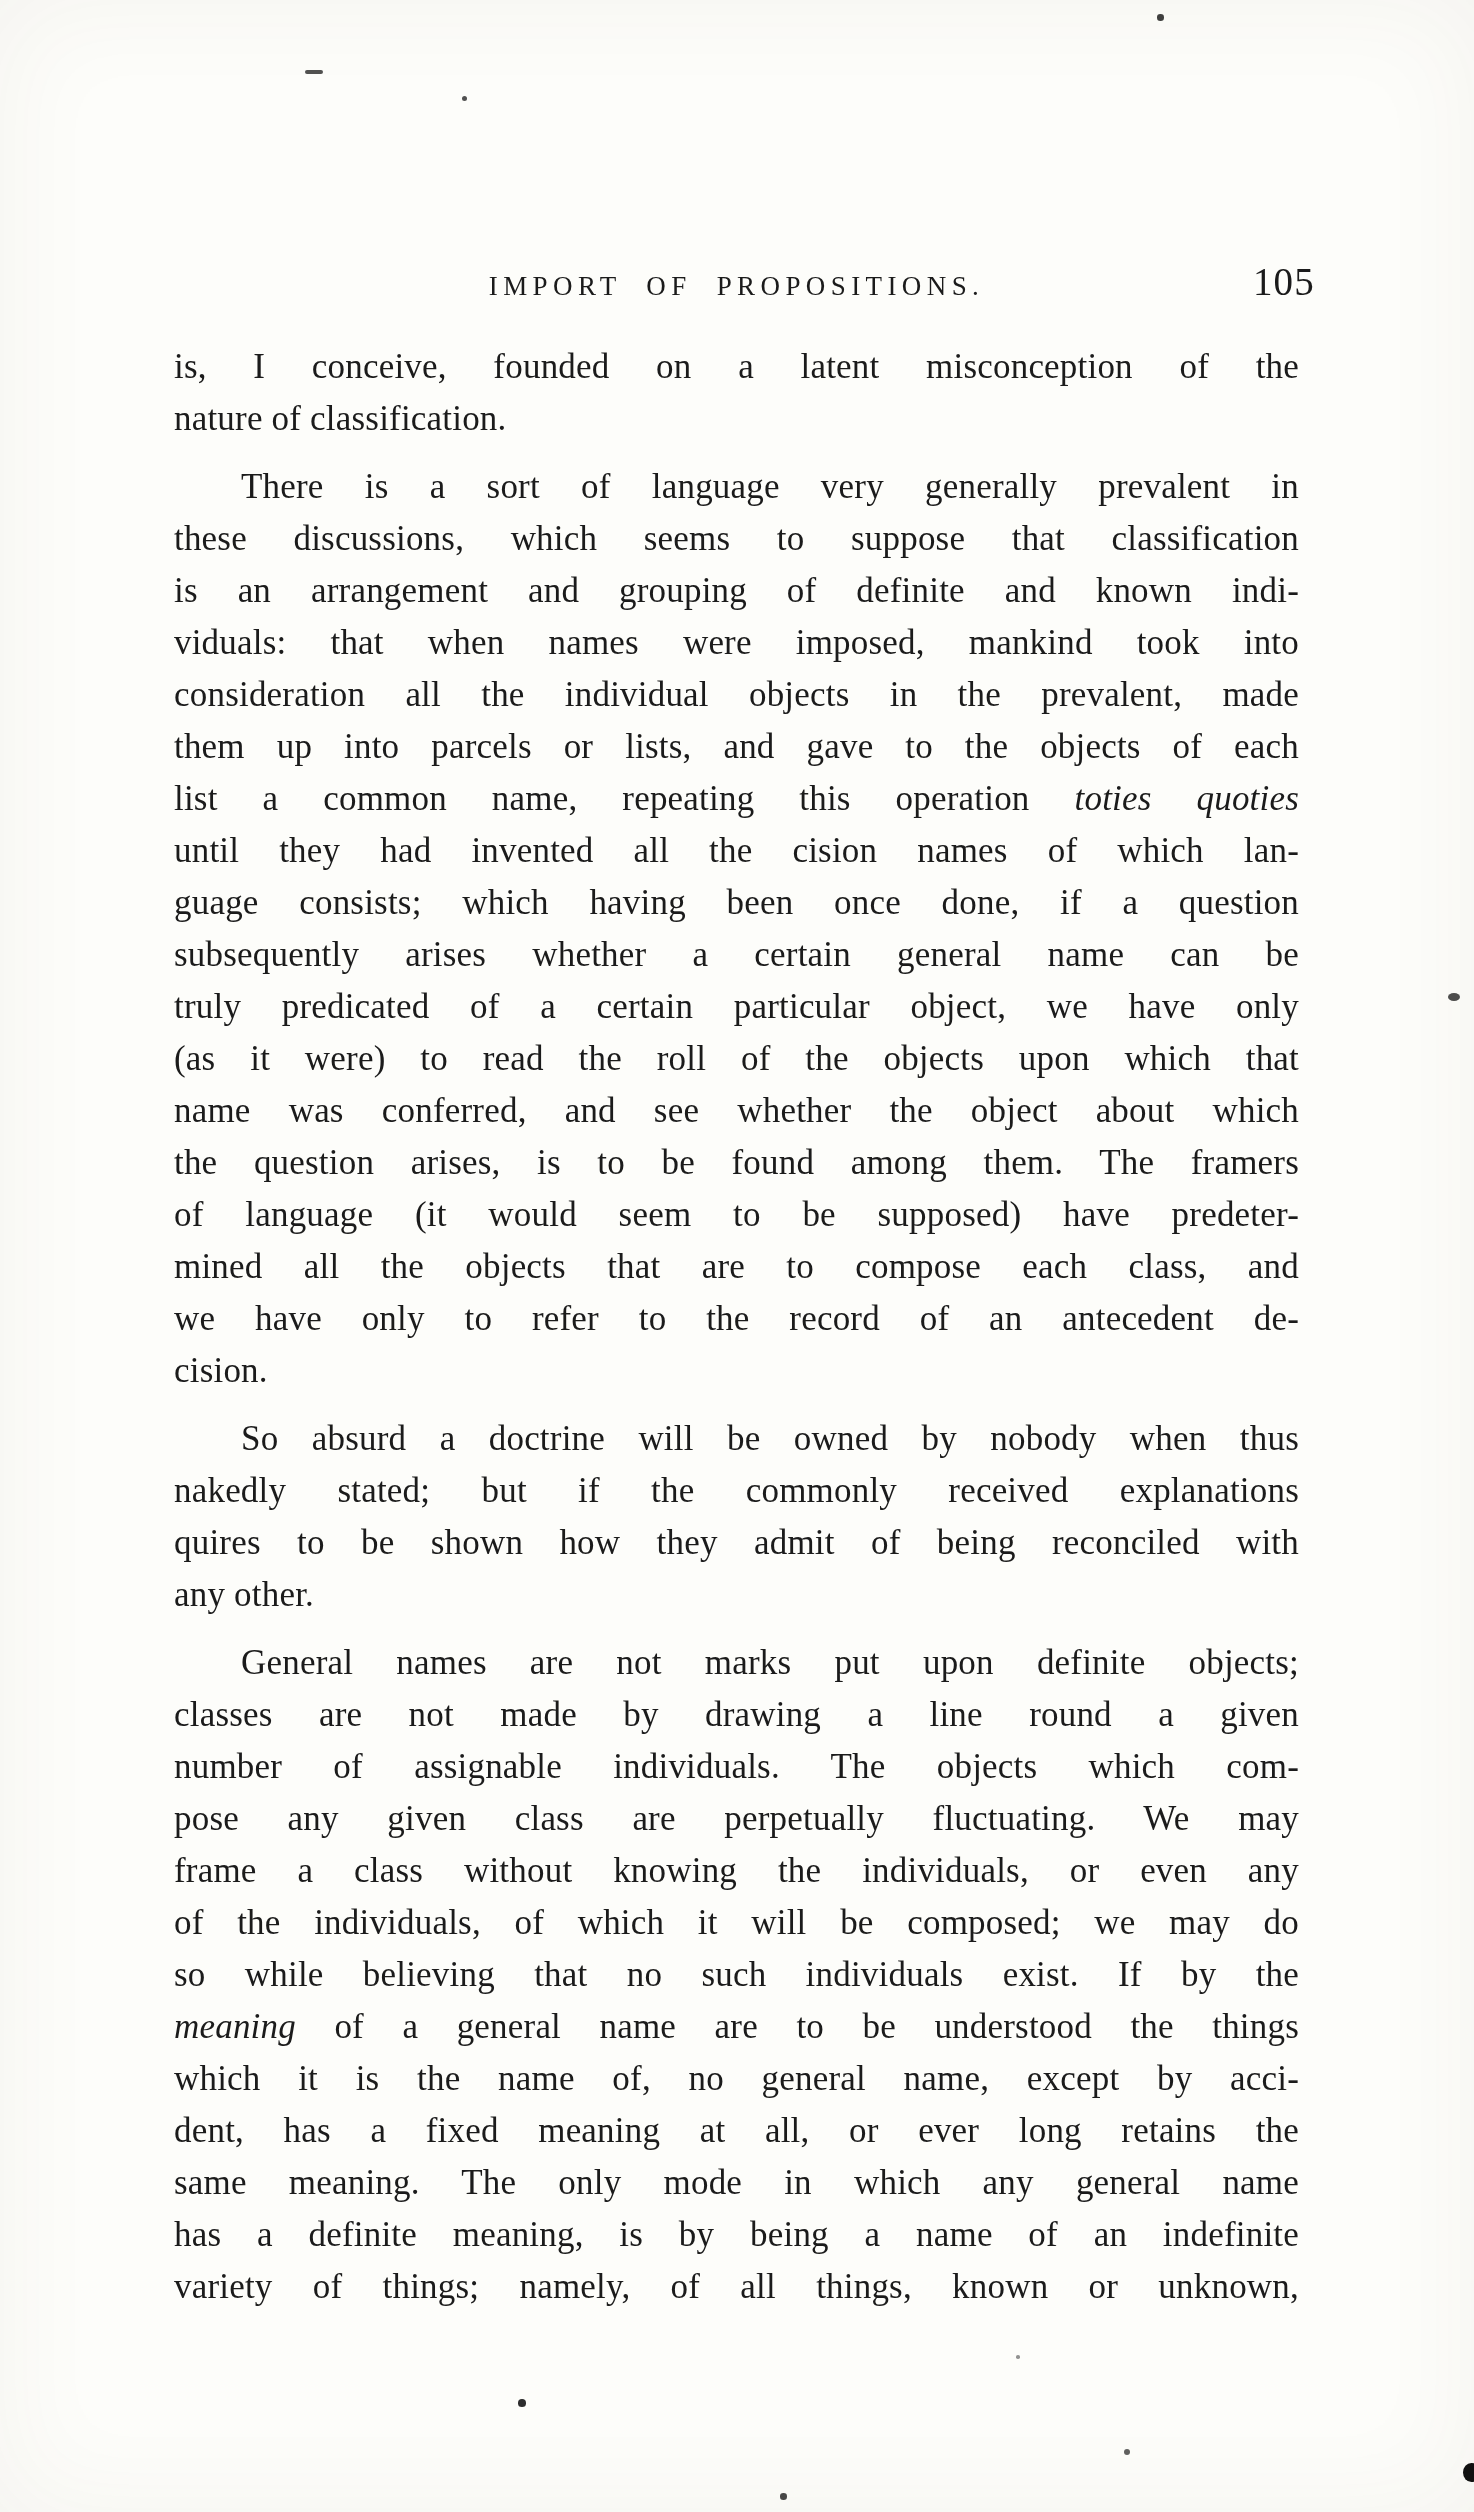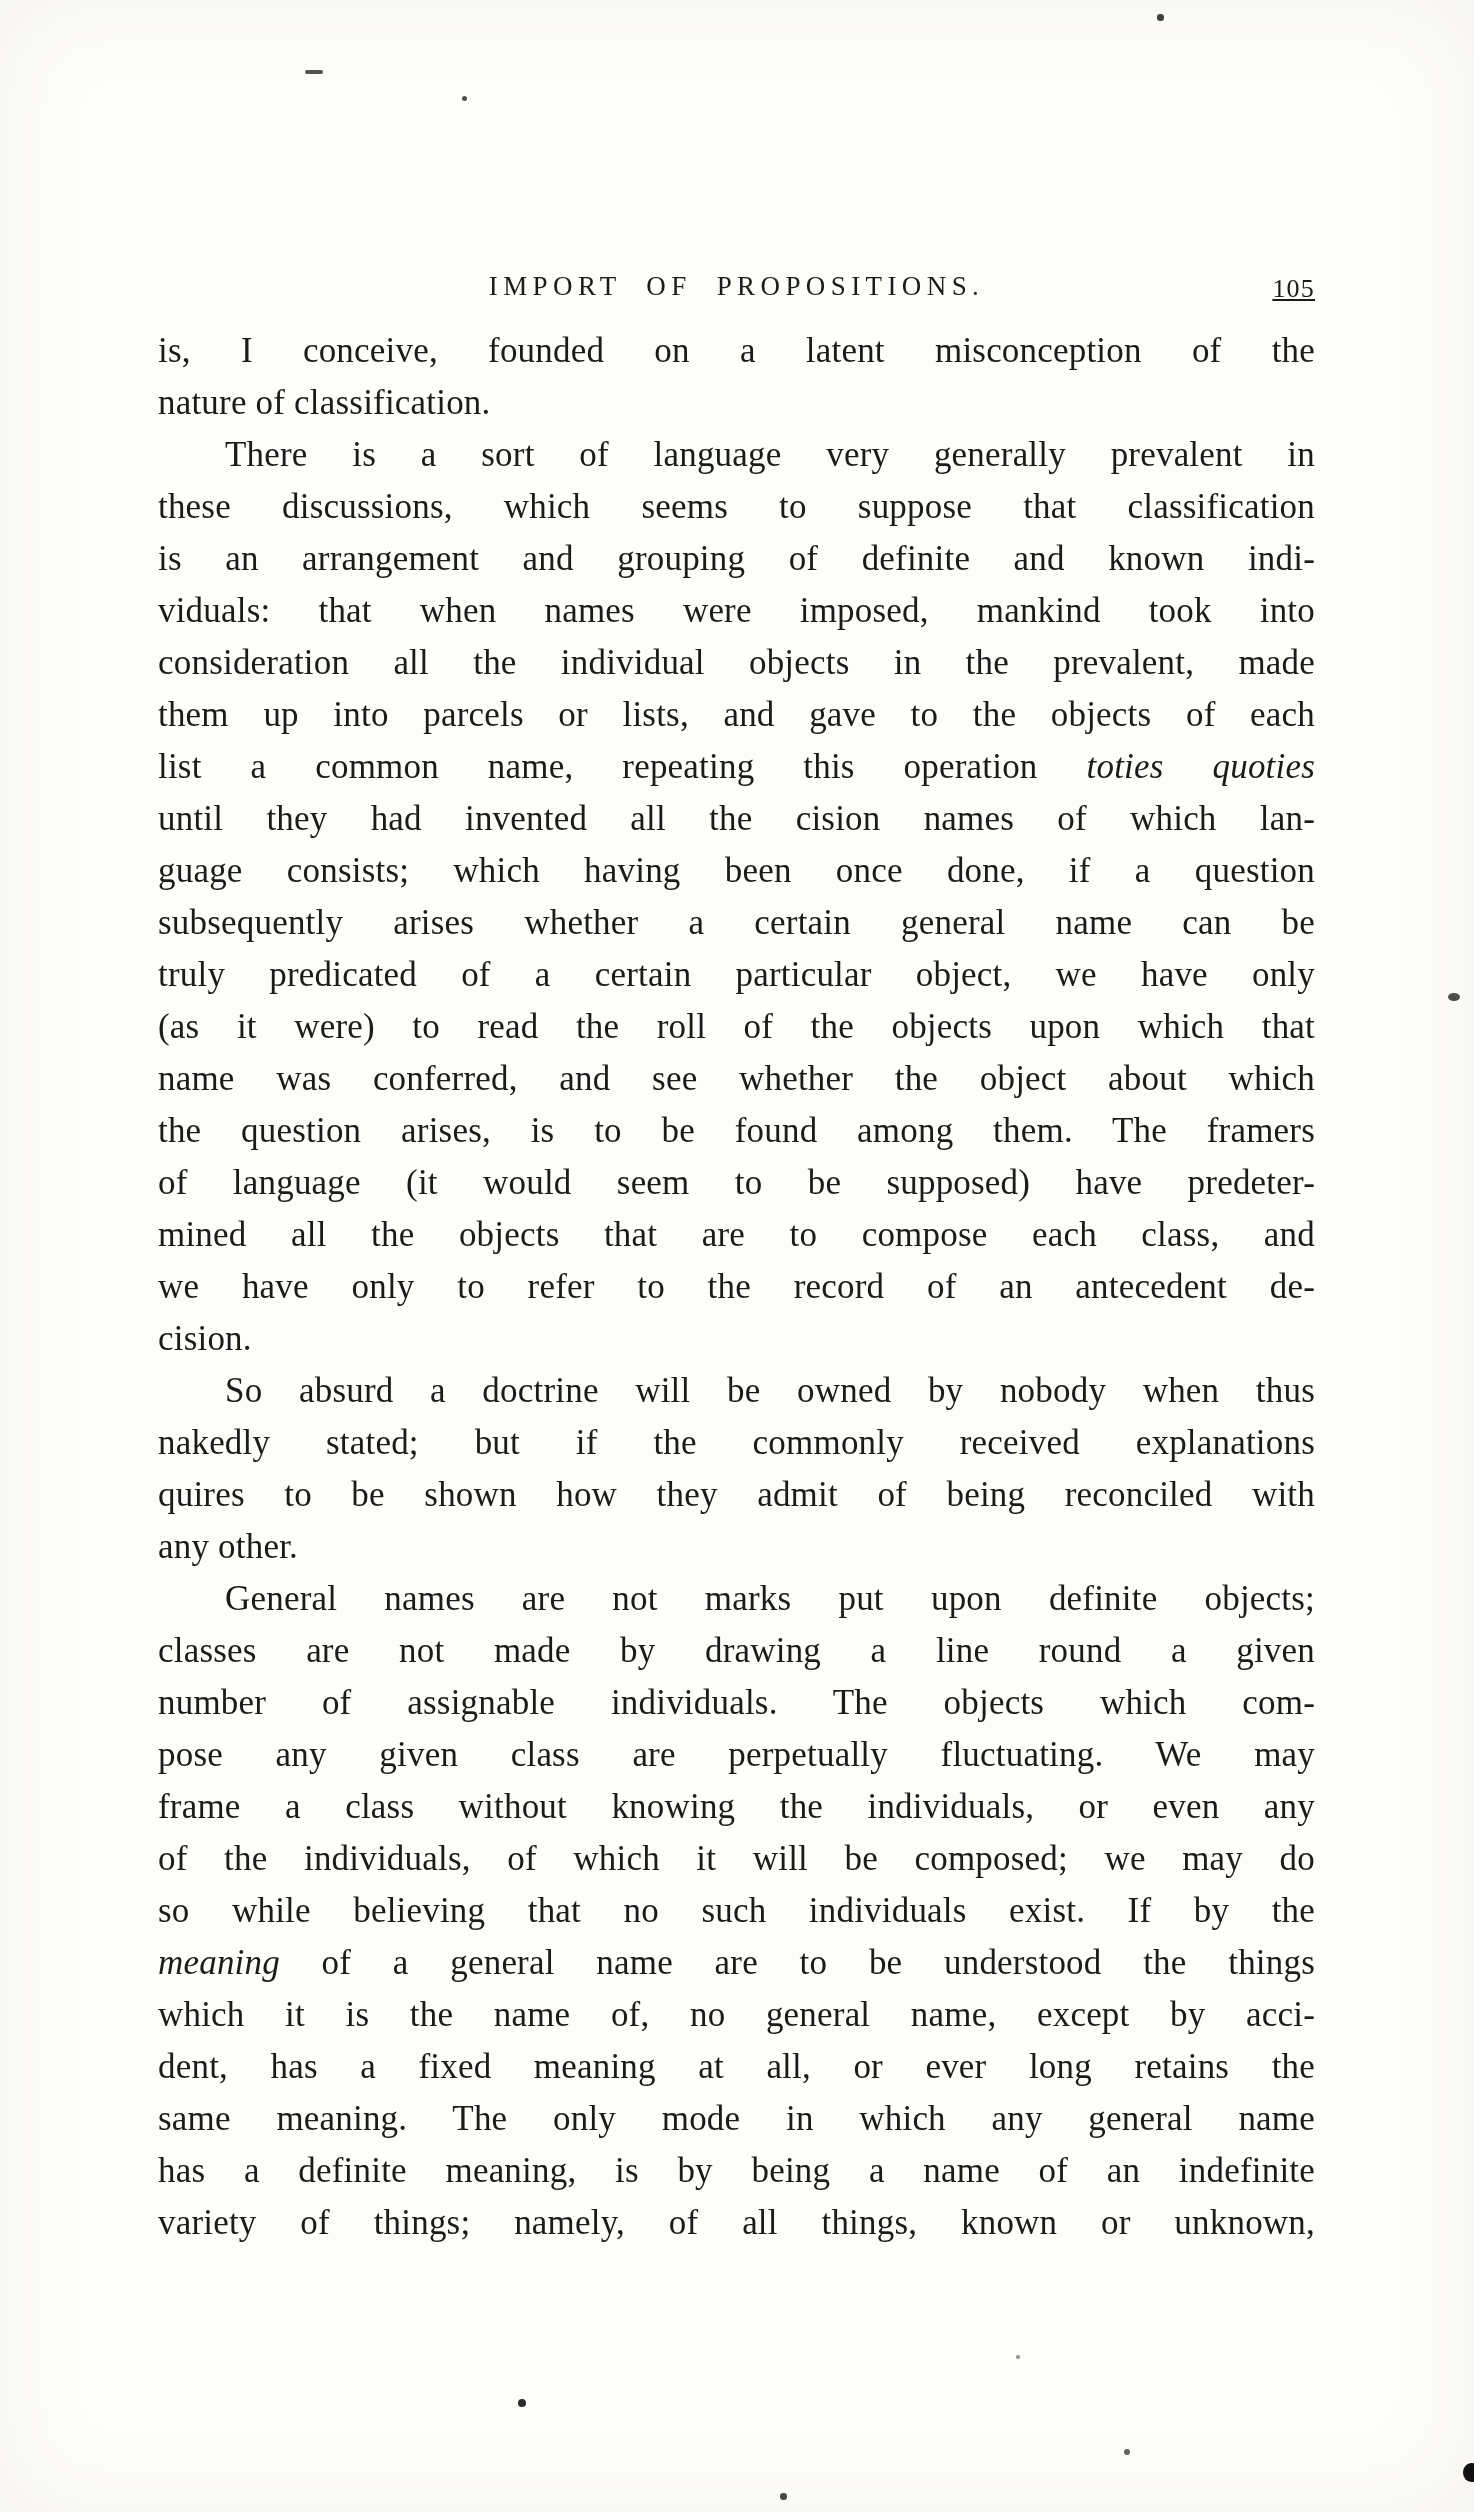--- a/index.html
+++ b/index.html
@@ -29,35 +29,34 @@
     bottom: 2.4px;
     text-align: center;
     font-size: 27px;
     letter-spacing: 5.4px;
     word-spacing: 13px;
   }
   .page-number {
     position: absolute;
     right: 0;
     bottom: 0;
-    font-size: 26px;
+    font-size: 39px;
     letter-spacing: 1.2px;
-    text-decoration: underline;
   }
   .body-text {
     position: absolute;
     left: 158px;
     top: 325px;
     width: 1157px;
     font-size: 35px;
     line-height: 52px;
     letter-spacing: 0.2px;
   }
   .paragraph {
-    margin: 0;
+    margin: 16px;
   }
   .line {
     text-align: justify;
     text-align-last: justify;
   }
   .line.indent {
     text-indent: 67px;
     font-family: Liberation Serif, serif;
   }
   .line.endline {

